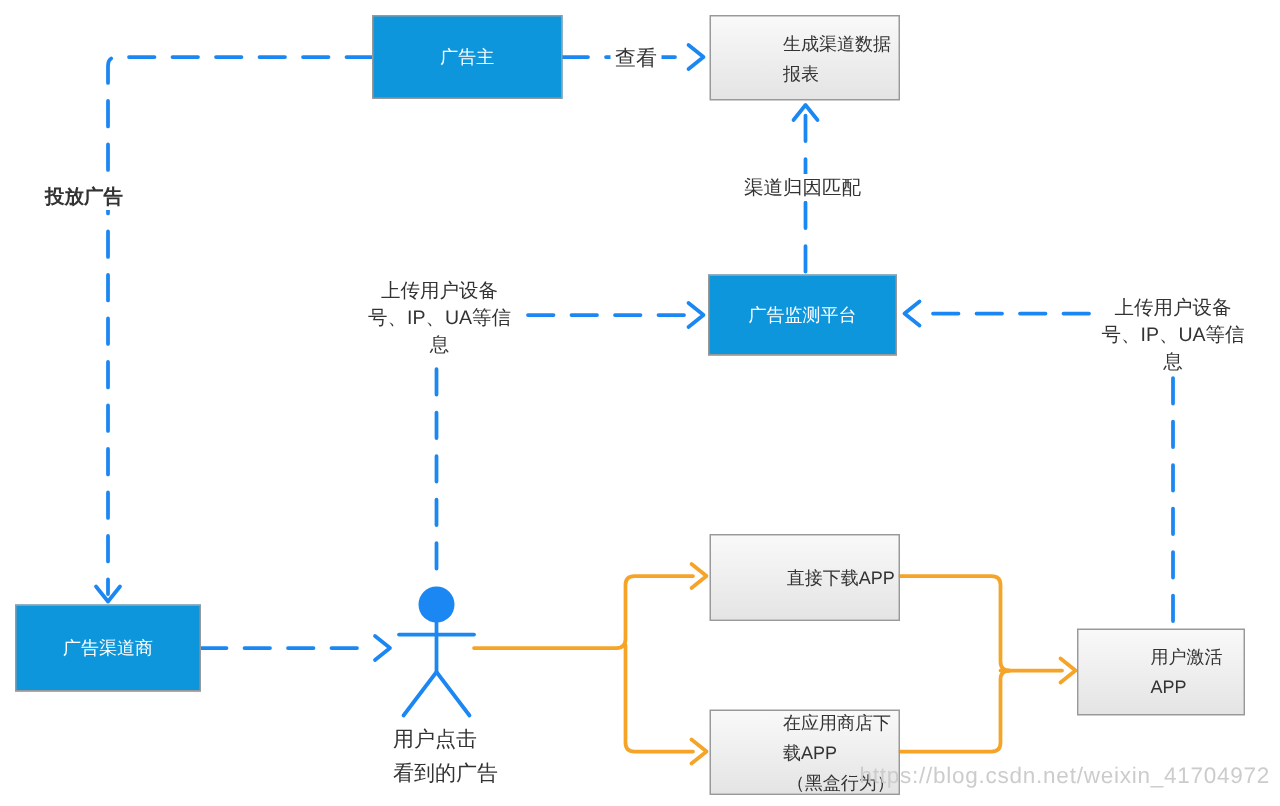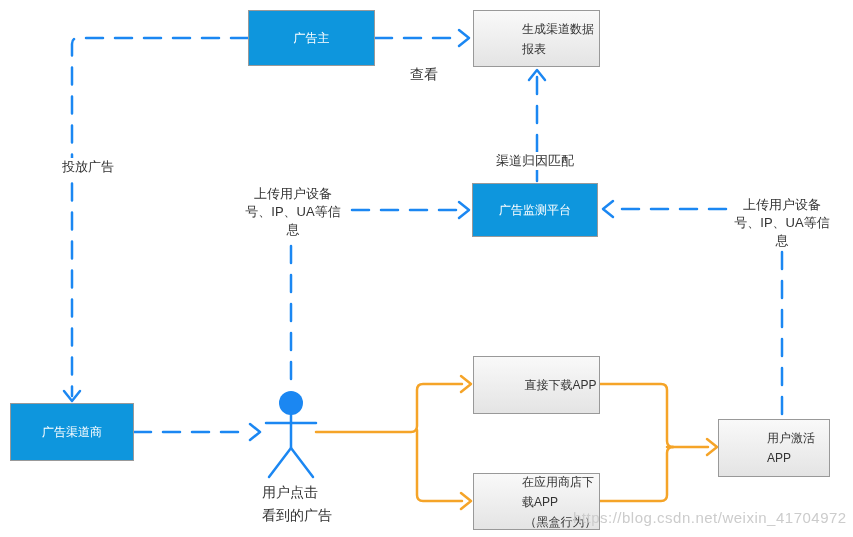--- a/index.html
+++ b/index.html
@@ -27,21 +27,21 @@
     position:absolute;border:1px solid var(--border-gray);
     display:flex;align-items:center;justify-content:center;text-align:left;
     font-size:12px;box-sizing:border-box;flex-direction:column;line-height:20px;
   }
   .node.blue{background:var(--node-blue);color:#fff;}
   .node.gray{background:linear-gradient(#f9f9f9,#e4e4e4);color:var(--text-dark);padding-left:48px;}
   .lbl{
     position:absolute;font-size:13px;color:var(--text-dark);
     white-space:nowrap;line-height:18px;
   }
-  .lbl.onLine{background:var(--bg);padding:0 3px;margin-top:36px;}
+  .lbl.onLine{background:var(--bg);padding:0 3px;}
   .lbl.centered{transform:translateX(-50%);text-align:center;}
   .watermark{
     position:absolute;left:573px;top:509px;font-size:15px;color:var(--watermark);
     letter-spacing:0.5px;white-space:nowrap;
   }
 </style>
 </head>
 <body>
 
 <div class="canvas">
@@ -113,21 +113,21 @@
     <span>在应用商店下载APP</span>
     <span>（黑盒行为）</span>
   </div>
 
   <div class="node gray" style="left:718px;top:419px;width:112px;height:58px;">
     <span>用户激活APP</span>
   </div>
 
   <div class="lbl onLine centered" style="left:424px;top:29px;font-size:14px;">查看</div>
 
-  <div class="lbl onLine centered" style="left:88px;top:122px;">投放广告</div>
+  <div class="lbl onLine centered" style="left:56px;top:122px;font-weight:bold;">投放广告</div>
 
   <div class="lbl onLine centered" style="left:535px;top:116px;">渠道归因匹配</div>
 
   <div class="lbl centered" style="left:293px;top:185px;">
     <div>上传用户设备</div>
     <div>号、IP、UA等信</div>
     <div>息</div>
   </div>
 
   <div class="lbl centered" style="left:782px;top:196px;">

